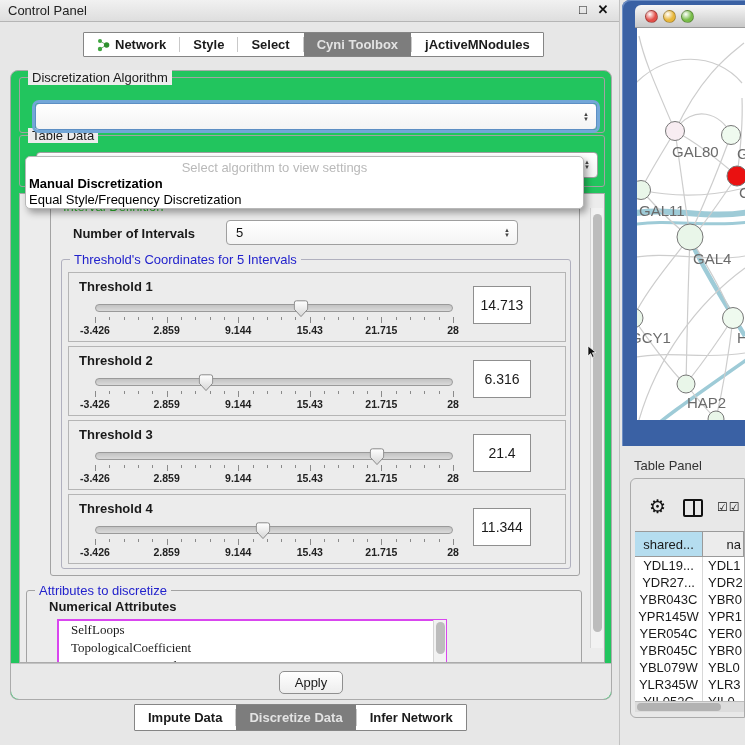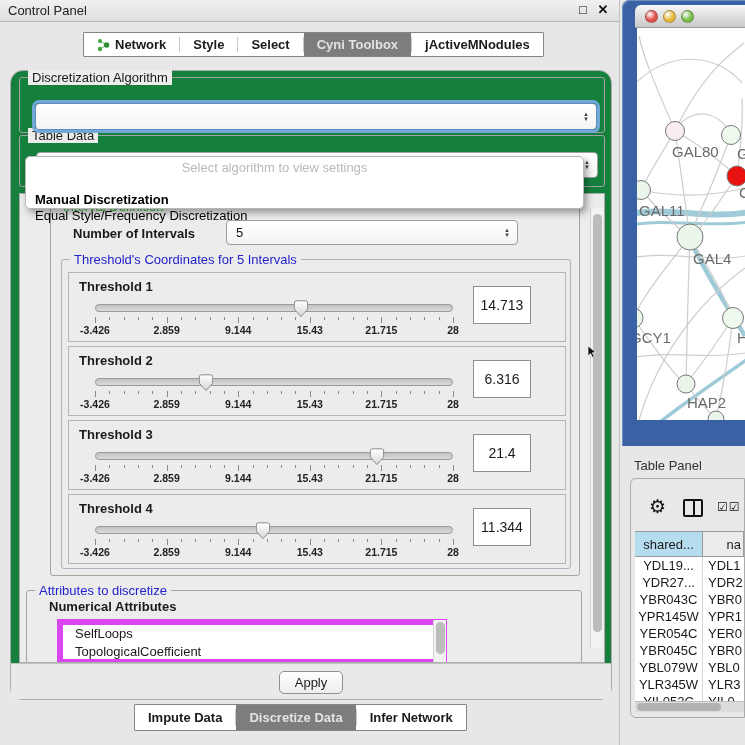--- a/index.html
+++ b/index.html
@@ -18,43 +18,43 @@
   
   .tabbar { position:absolute; display:flex; align-items:stretch; background:#fff;
     border:1px solid #858585; border-radius:1px; overflow:hidden; height:25px; }
   .tab { display:flex; align-items:center; gap:5px; padding:0 13px; font-weight:bold;
     color:#1a1a1a; white-space:nowrap; }
   .tab.selected { background:#7d7d7d; color:#e3e3e3; }
   .tab-sep { width:1px; background:#c9c9c9; margin:4px 0; }
 
   
   #outer-box { position:absolute; left:10px; top:70px; width:602px; height:630px;
-    background:#15803d; border:1px solid #ababab; border-radius:13px; }
+    background:#22c55e; border:1px solid #ababab; border-radius:8px; }
 
   .group { position:absolute; border:1px solid #a3a3a3; border-radius:3px; }
   .gtitle { position:absolute; top:-8px; left:8px; background:#ececec; padding:0 4px;
     font-size:13px; white-space:nowrap; }
   .gtitle.green { color:#2eb82e; }
   .gtitle.blue  { color:#2222cc; }
 
   .combo { position:absolute; background:linear-gradient(#ffffff,#f4f4f4);
     border:1px solid #9f9f9f; border-radius:4px; display:flex; align-items:center;
     padding:0 24px 0 9px; font-size:13px; color:#111; }
   .stepper { position:absolute; right:7px; top:50%; transform:translateY(-50%);
     display:flex; flex-direction:column; align-items:center; line-height:5px;
     font-size:6px; color:#444; }
 
   
   #algo-popup { position:absolute; left:14px; top:85px; width:559px; height:53px;
     background:#fff; border:1px solid #b8b8b8; border-radius:5px;
     box-shadow:3px 4px 7px rgba(0,0,0,0.35); z-index:40; }
   #algo-placeholder { position:absolute; left:0; right:60px; top:3px; text-align:center;
     color:#b9b9b9; font-size:13px; }
-  .algo-opt { position:absolute; left:9px; right:3px; font-size:13px; color:#000;
-    white-space:nowrap;margin-top:16px; }
+  .algo-opt { position:absolute; left:3px; right:3px; font-size:13px; color:#000;
+    white-space:nowrap; }
 
   
   #algo-combo { z-index:10; box-shadow:0 0 0 3px #73a7d8; border-color:#5d8fc4; }
 
   
   #scrollpanel { position:absolute; left:8px; top:122px; width:586px; height:470px;
     border:1px solid #ababab; background:#ececec; overflow:hidden; }
   .vscroll-track { position:absolute; background:#f2f2f2; border-left:1px solid #d5d5d5; }
   .vscroll-thumb { position:absolute; background:#bcbcbc; border-radius:6px; }
 
@@ -70,22 +70,22 @@
   .tick.minor { height:3px; }
   .tick.major { height:6px; }
   .tick-labels { position:absolute; left:26px; top:51px; width:358px; height:12px;
     font-size:10.5px; font-weight:bold; color:#222; }
   .tick-label { position:absolute; transform:translateX(-50%); white-space:nowrap; }
   .value-box { position:absolute; left:404px; top:13px; width:58px; height:38px;
     background:#fff; border:1px solid #8f8f8f; display:flex; align-items:center;
     justify-content:center; font-size:14px; }
 
   
-  #attr-list { position:absolute; background:#fff; border:6px solid #d946ef;
-    overflow:hidden; }
+  #attr-list { position:absolute; background:#fff; border:2px solid #d946ef;
+    overflow:hidden;font-family:Liberation Serif, serif; }
   .attr-item { padding-left:12px; height:18px; line-height:18px; font-size:13px; }
 
   
   #apply-bar { position:absolute; left:0; right:0; bottom:0; height:36px;
     border-top:1px solid #c2c2c2; background:#e9e9e9; border-radius:0 0 8px 8px; }
   #apply-btn { position:absolute; left:50%; top:7px; transform:translateX(-50%);
     width:64px; height:23px; background:linear-gradient(#ffffff,#ededed);
     border:1px solid #8f8f8f; border-radius:5px; font-size:13px;
     display:flex; align-items:center; justify-content:center; }
 

